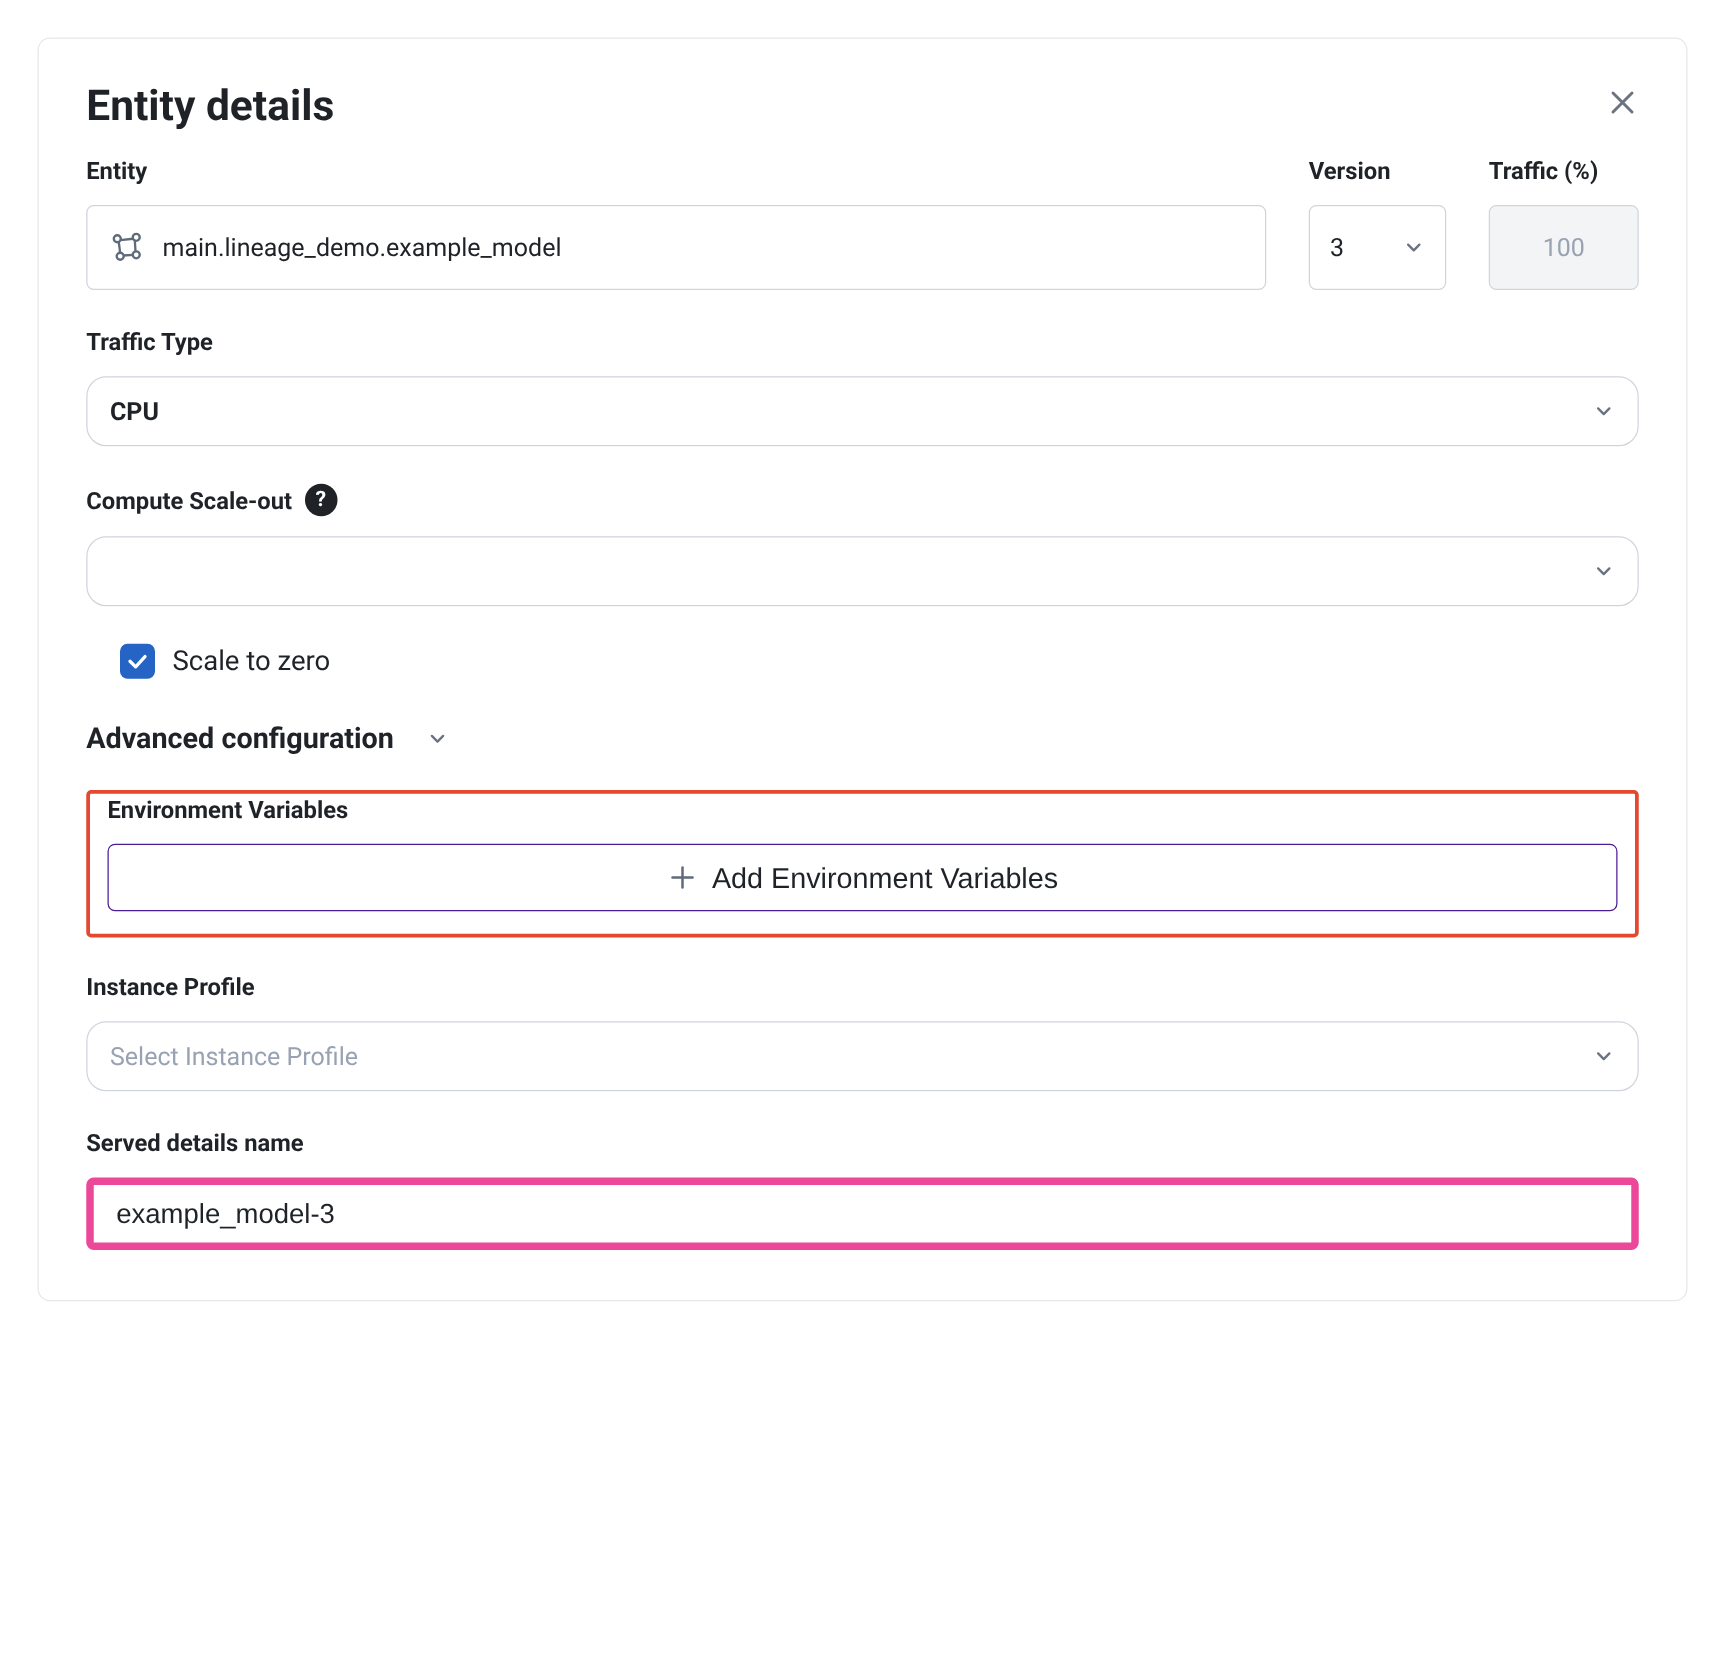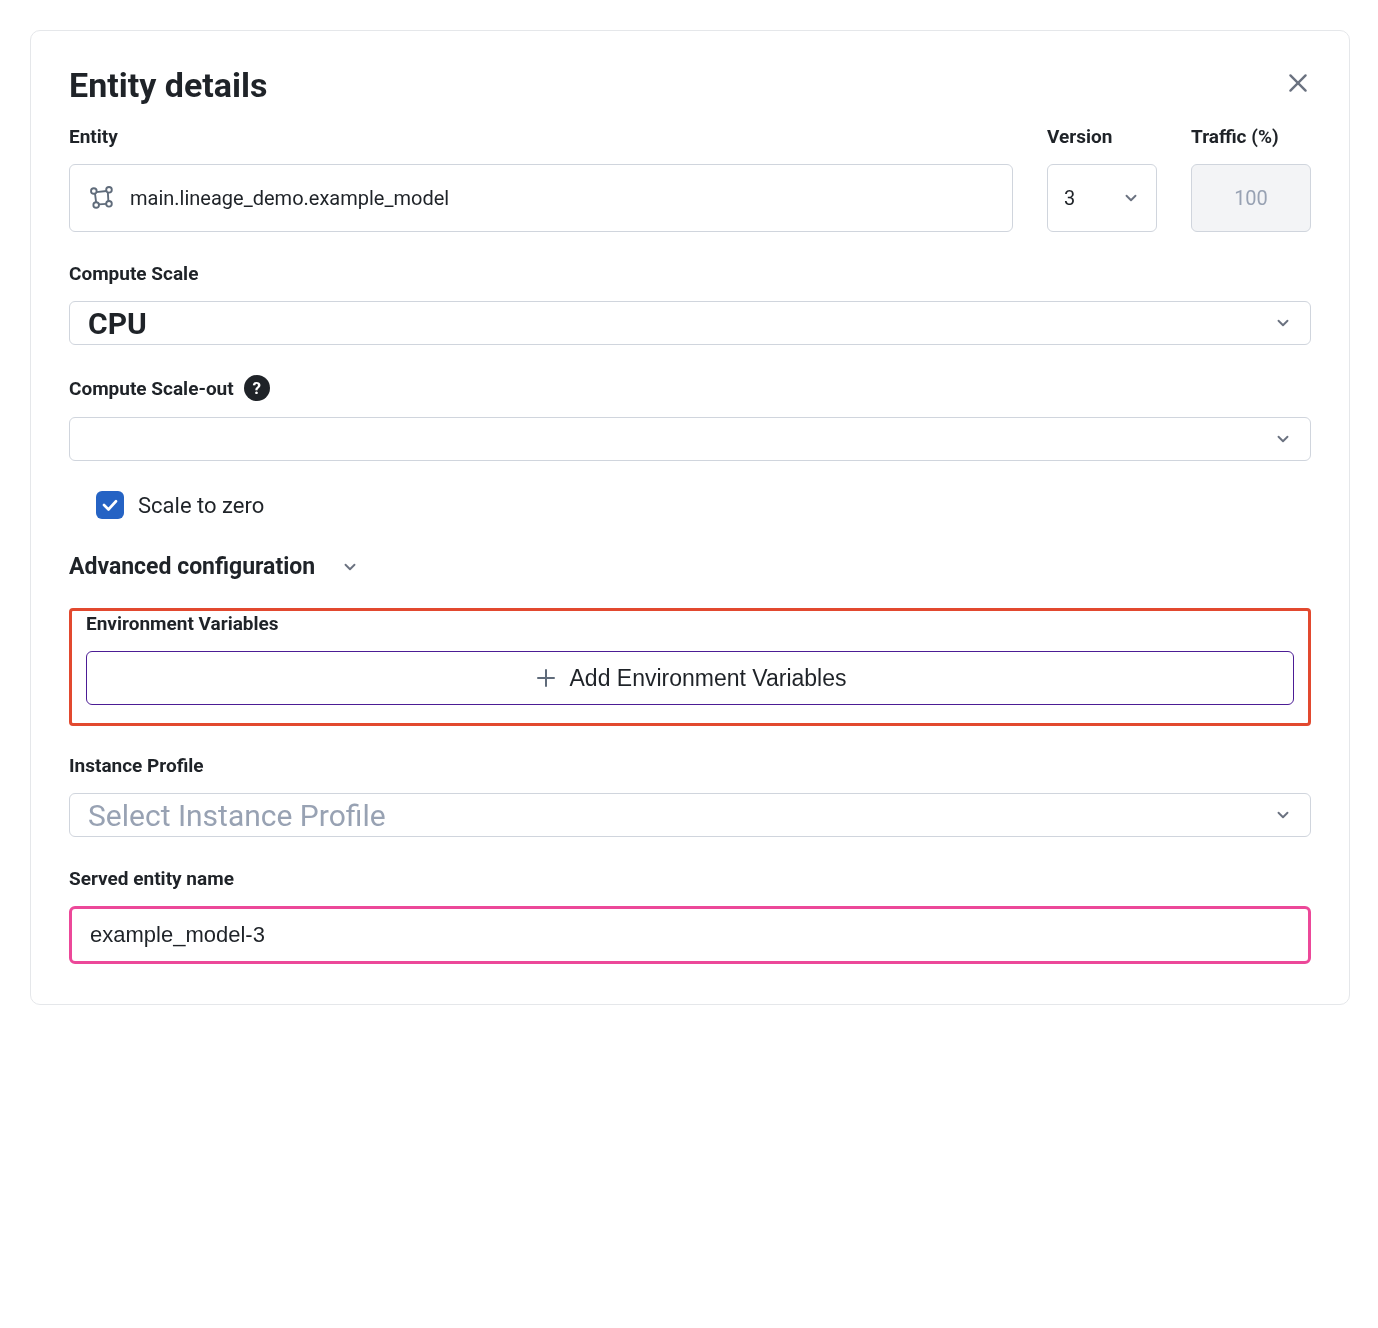--- a/index.html
+++ b/index.html
@@ -87,24 +87,24 @@
   .entity-icon { width: 28px; height: 28px; flex-shrink: 0; color: #5f6b7a; }
   .version-select {
     width: 110px;
     display: flex;
     align-items: center;
     justify-content: space-between;
     padding: 0 16px;
   }
   .traffic-input { width: 120px; text-align: center; justify-content: center; }
   .select {
-    height: 44px;
+    height: 56px;
     border: 1px solid #d0d5dd;
-    border-radius: 6px;
-    font-size: 30px;
+    border-radius: 16px;
+    font-size: 20px;
     padding: 0 18px;
     background: #fff;
     display: flex;
     align-items: center;
     justify-content: space-between;
   }
   .select-text { color: #1f2328; }
   .select-placeholder { color: #98a2b3; }
   .chev { color: #6b7280; }
   .field-block { margin-bottom: 30px; }
@@ -148,21 +148,21 @@
     align-items: center;
     justify-content: center;
     gap: 12px;
     font-size: 23px;
     color: #1f2328;
     width: 100%;
   }
   .plus-icon { color: #5f6b7a; }
   .text-input {
     height: 58px;
-    border: 3px solid #ec4899;
+    border: 6px solid #ec4899;
     border-radius: 6px;
     font-size: 22px;
     padding: 0 18px;
     background: #fff;
     width: 100%;
     color: #1f2328;
   }
   .bold { font-weight: 700; }
 </style>
 </head>
@@ -208,21 +208,21 @@
     </div>
     <div class="field-group">
       <div class="label">Traffic (%)</div>
       <div class="input traffic-input disabled">
         <span>100</span>
       </div>
     </div>
   </div>
 
   <div class="field-block">
-    <div class="label">Compute Scale</div>
+    <div class="label">Traffic Type</div>
     <div class="select">
       <span class="select-text bold">CPU</span>
       <svg class="chev" width="18" height="18" viewBox="0 0 24 24" fill="none" stroke="currentColor" stroke-width="2.5" stroke-linecap="round" stroke-linejoin="round">
           <polyline points="6 9 12 15 18 9"></polyline>
         </svg>
     </div>
   </div>
 
   <div class="field-block">
     <div class="label-row">
@@ -268,17 +268,17 @@
     <div class="label">Instance Profile</div>
     <div class="select">
       <span class="select-placeholder">Select Instance Profile</span>
       <svg class="chev" width="18" height="18" viewBox="0 0 24 24" fill="none" stroke="currentColor" stroke-width="2.5" stroke-linecap="round" stroke-linejoin="round">
           <polyline points="6 9 12 15 18 9"></polyline>
         </svg>
     </div>
   </div>
 
   <div class="field-block" style="margin-bottom:0">
-    <div class="label">Served entity name</div>
+    <div class="label">Served details name</div>
     <input class="text-input" value="example_model-3" style="">
   </div>
 
 </div>
 
 </body></html>

